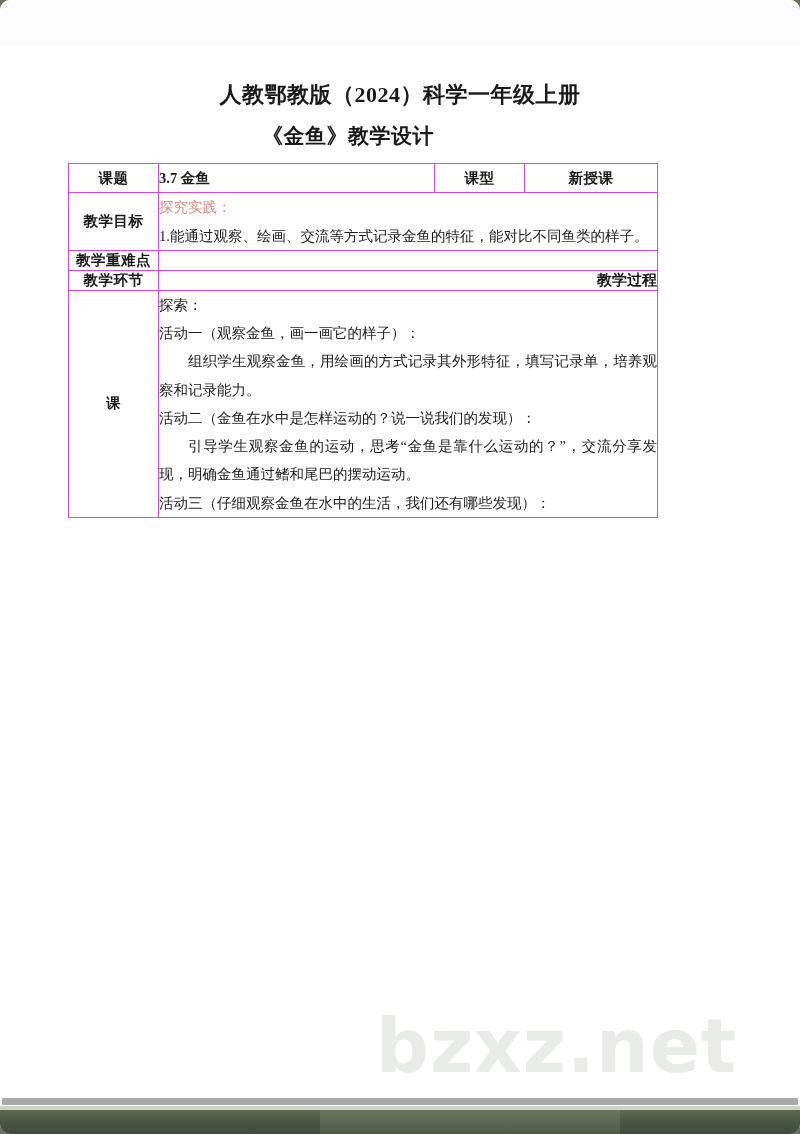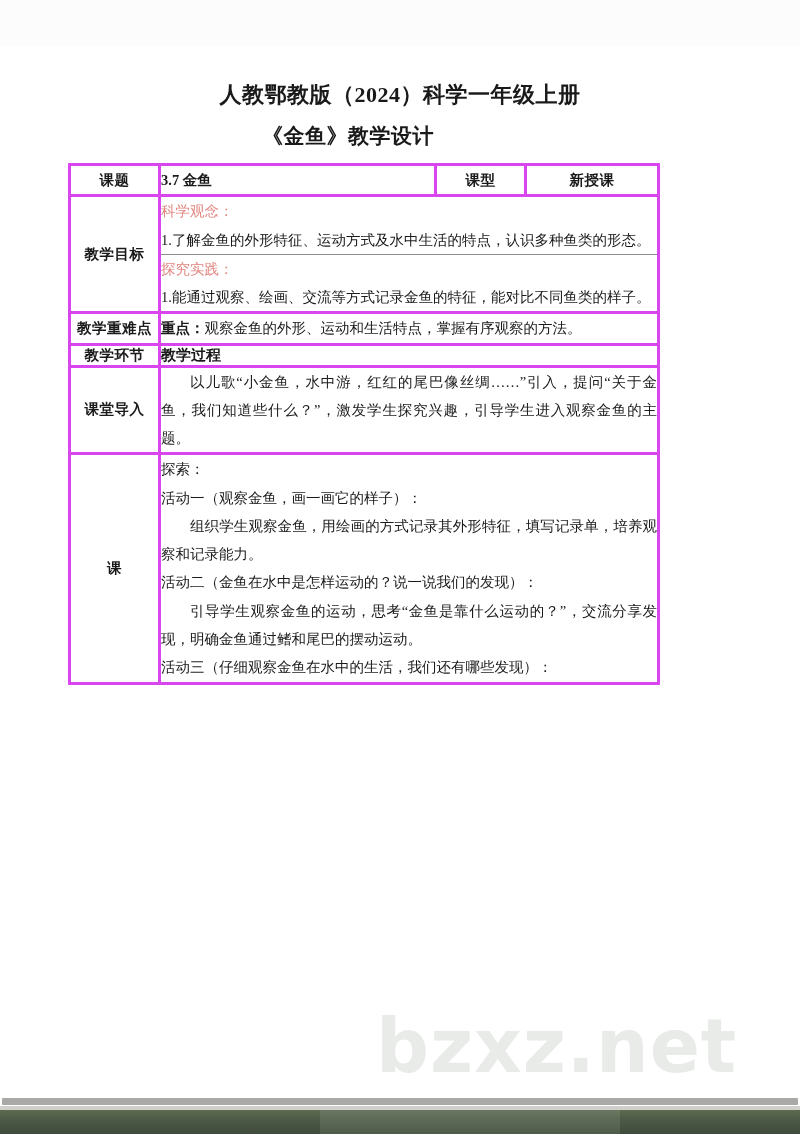--- a/index.html
+++ b/index.html
@@ -14,20 +14,21 @@
     font-family: "Liberation Serif", "DejaVu Serif", serif;
   }
 
   
   #viewport {
     position: relative;
     width: 800px;
     height: 1134px;
     background: #ffffff;
     overflow: hidden;
+    border-radius: 10px;
   }
 
   .page-edge-top {
     position: absolute;
     left: 0; top: 0;
     width: 800px; height: 46px;
     background: #fcfcfc;
     border-bottom: 1px solid #f0f0f0;
   }
 
@@ -118,36 +119,36 @@
     position: absolute;
     left: 68px;
     top: 163px;
     width: 589px;
     border-collapse: collapse;
     table-layout: fixed;
     z-index: 2;
     background: transparent;
   }
   .lesson-table td {
-    border: 3px solid #d946ef;
+    border: 1px solid #d946ef;
     padding: 0;
     vertical-align: middle;
     background: transparent;
   }
 
   .lbl {
     text-align: center;
     font-size: 14.5px;
     font-weight: bold;
     color: #1a1a1a;
     padding: 6px 4px;
     letter-spacing: 0.5px;
   }
   .ctr {
-    text-align: left;
+    text-align: right;
     font-size: 15px;
     font-weight: bold;
     color: #1a1a1a;
     padding: 7px 4px;
   }
   .cell {
     font-size: 14.5px;
     color: #1a1a1a;
     line-height: 1.95;
     padding: 3px 7px 4px 7px;
@@ -195,63 +196,46 @@
         <td class="cell course-code">3.7 金鱼</td>
         <td class="lbl">课型</td>
         <td class="lbl">新授课</td>
       </tr>
 
       <tr>
         <td class="lbl">教学目标</td>
         <td colspan="3" style="padding:0">
           <table class="nested">
             <tbody>
-              <tr>
-                <td class="cell subrow">
-                  <p class="red-head">科学观念：</p>
-                  <p>1.了解金鱼的外形特征、运动方式及水中生活的特点，认识多种鱼类的形态。</p>
-                </td>
-              </tr>
               <tr>
                 <td class="cell subrow">
                   <p class="red-head">探究实践：</p>
                   <p>1.能通过观察、绘画、交流等方式记录金鱼的特征，能对比不同鱼类的样子。</p>
                 </td>
               </tr>
             </tbody>
           </table>
         </td>
       </tr>
 
       <tr>
         <td class="lbl">教学重难点</td>
         <td colspan="3" style="padding:0">
           <table class="nested">
             <tbody>
-              <tr>
-                <td class="cell subrow">
-                  <p><span class="bold-lead">重点：</span><span>观察金鱼的外形、运动和生活特点，掌握有序观察的方法。</span></p>
-                </td>
-              </tr>
             </tbody>
           </table>
         </td>
       </tr>
 
       <tr>
         <td class="lbl">教学环节</td>
         <td colspan="3" class="ctr">教学过程</td>
       </tr>
 
-      <tr>
-        <td class="lbl">课堂导入</td>
-        <td colspan="3" class="cell">
-          <p class="indent">以儿歌“小金鱼，水中游，红红的尾巴像丝绸……”引入，提问“关于金鱼，我们知道些什么？”，激发学生探究兴趣，引导学生进入观察金鱼的主题。</p>
-        </td>
-      </tr>
 
       <tr>
         <td class="lbl">课</td>
         <td colspan="3" class="cell">
           <p>探索：</p>
           <p>活动一（观察金鱼，画一画它的样子）：</p>
           <p class="indent">组织学生观察金鱼，用绘画的方式记录其外形特征，填写记录单，培养观察和记录能力。</p>
           <p>活动二（金鱼在水中是怎样运动的？说一说我们的发现）：</p>
           <p class="indent">引导学生观察金鱼的运动，思考“金鱼是靠什么运动的？”，交流分享发现，明确金鱼通过鳍和尾巴的摆动运动。</p>
           <p>活动三（仔细观察金鱼在水中的生活，我们还有哪些发现）：</p>

